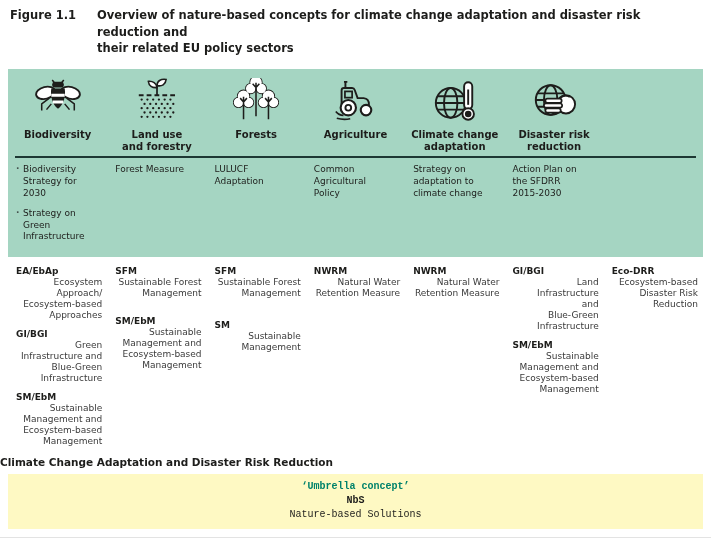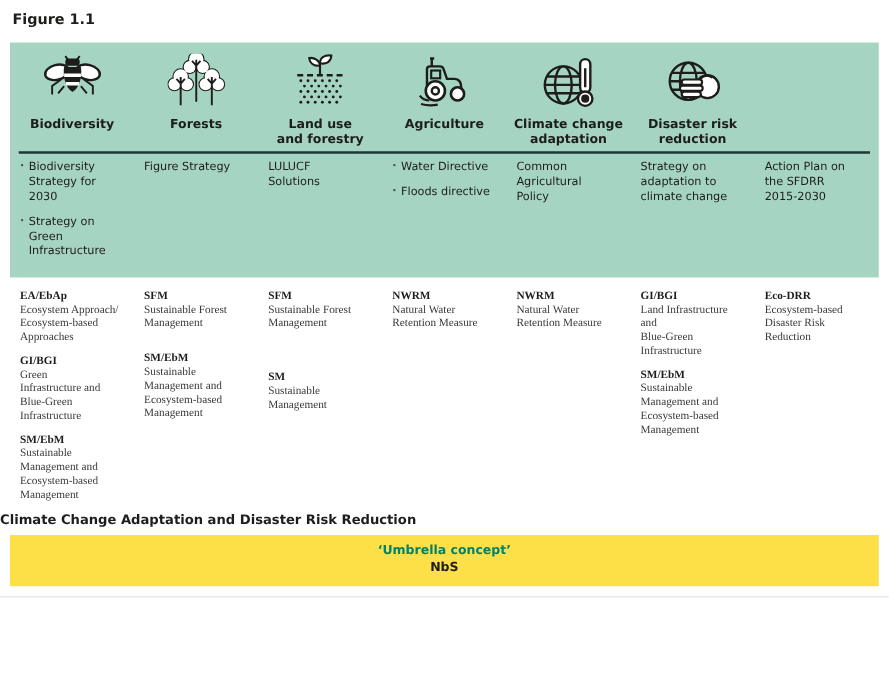--- a/index.html
+++ b/index.html
@@ -25,92 +25,59 @@
   .dark-rule { border-top:2px solid #1d3833; margin:3px 7px 0 7px; }
   .policies { padding:6px 0 6px 0; }
   .policy-cell { padding:0 6px 0 8px; font-size:9px; line-height:1.32; min-height:80px; }
   .policy { margin-bottom:8px; }
   .policy.bulleted { padding-left:7px; position:relative; }
   .policy.bulleted::before { content:"·"; position:absolute; left:0; top:-1px; font-weight:bold; color:#44524d; }
 
   
   .concepts { margin:0 8px; padding-top:9px; min-height:172px; }
   .concept-cell { padding:0 5px 0 8px; font-size:9px; line-height:1.22; }
-  .concept { margin-bottom:8px;font-family:Liberation Serif, serif; }
+  .concept { margin-bottom:8px; }
   .abbr { font-weight:bold; }
-  .cname { color:#3a3a3a; }
+  .cname { color:#3a3a3a;text-align:right; }
 
   
   .cca-heading { text-align:left; font-weight:bold; font-size:10.5px; margin:1px 0 6px 0; }
-  .umbrella { background:#fde047; margin:0 8px; text-align:center; padding:6px 0 7px 0; font-size:10px; line-height:1.42; }
+  .umbrella { background:#fef9c3; margin:0 8px; text-align:center; padding:6px 0 7px 0; font-size:10px; line-height:1.42;font-family:Liberation Mono, monospace; }
   .umbrella .quote { color:#00826b; font-weight:bold; }
   .umbrella .abbr2 { font-weight:bold; }
 
   
   .footer-rule { border-top:1px solid #e3e3e3; margin:8px 0 0 0; }
 
   svg { display:block; }
 </style>
 </head>
 <body>
 
 <div class="fig-header">
   <div class="fig-label">Figure 1.1</div>
+  <div class="fig-title pre">Overview of nature-based concepts for climate change adaptation and disaster risk reduction and
+their related EU policy sectors</div>
 </div>
 
 <div class="banner">
   <div class="grid7">
 
     <div class="icon-cell">
       <div class="icon-box">
         <svg width="46" height="46" viewBox="0 0 48 48">
           <path d="M21 6 L18 2 M27 6 L30 2 M15 21 L7 27 L7 34 M33 21 L41 27 L41 34 M17 27 L12 33 M31 27 L36 33" stroke="#1d1d1b" stroke-width="1.6" fill="none"></path>
           <ellipse cx="11" cy="15.5" rx="10" ry="6.2" transform="rotate(-14 11 15.5)" fill="#fff" stroke="#1d1d1b" stroke-width="2"></ellipse>
           <ellipse cx="37" cy="15.5" rx="10" ry="6.2" transform="rotate(14 37 15.5)" fill="#fff" stroke="#1d1d1b" stroke-width="2"></ellipse>
           <rect x="18" y="4" width="12" height="6" rx="2.5" fill="#1d1d1b"></rect>
           <path d="M17 11 h14 c1.2 7 -0.8 17 -7 21 c-6.2 -4 -8.2 -14 -7 -21 z" fill="#1d1d1b"></path>
           <path d="M17 18 h14 M18.5 25 h11" stroke="#fff" stroke-width="3" fill="none"></path>
         </svg>
       </div>
       <div class="col-label pre">Biodiversity</div>
-    </div>
-
-    <div class="icon-cell">
-      <div class="icon-box">
-        <svg width="46" height="46" viewBox="0 0 48 48">
-          <g stroke="#1d1d1b" stroke-width="1.8" fill="none">
-            <circle cx="24" cy="4.5" r="6"></circle>
-              <circle cx="18.5" cy="11" r="5"></circle>
-              <circle cx="29.5" cy="11" r="5"></circle>
-            <circle cx="11" cy="19" r="6"></circle>
-              <circle cx="5.8" cy="25.5" r="5"></circle>
-              <circle cx="16.2" cy="25.5" r="5"></circle>
-            <circle cx="37" cy="19" r="6"></circle>
-              <circle cx="31.8" cy="25.5" r="5"></circle>
-              <circle cx="42.2" cy="25.5" r="5"></circle>
-          </g>
-          <g fill="#fff">
-            <circle cx="24" cy="4.5" r="6"></circle>
-              <circle cx="18.5" cy="11" r="5"></circle>
-              <circle cx="29.5" cy="11" r="5"></circle>
-            <circle cx="11" cy="19" r="6"></circle>
-              <circle cx="5.8" cy="25.5" r="5"></circle>
-              <circle cx="16.2" cy="25.5" r="5"></circle>
-            <circle cx="37" cy="19" r="6"></circle>
-              <circle cx="31.8" cy="25.5" r="5"></circle>
-              <circle cx="42.2" cy="25.5" r="5"></circle>
-          </g>
-          <g stroke="#1d1d1b" stroke-width="1.6" fill="none">
-            <path d="M24 40 V5 M24 10 L20.5 6 M24 10 L27.5 6"></path>
-            <path d="M11 43 V19.5 M11 25 L7.5 21 M11 25 L14.5 21"></path>
-            <path d="M37 43 V19.5 M37 25 L33.5 21 M37 25 L40.5 21"></path>
-          </g>
-        </svg>
-      </div>
-      <div class="col-label pre">Forests</div>
     </div>
 
     <div class="icon-cell">
       <div class="icon-box">
         <svg width="46" height="46" viewBox="0 0 48 48">
           <path d="M24 18 C24 13 24 10 24 7" stroke="#1d1d1b" stroke-width="1.8" fill="none"></path>
           <path d="M24 10 C19 10.5 15.5 8 15 3.5 C19.5 3 23.5 5.5 24 10 Z" fill="#fff" stroke="#1d1d1b" stroke-width="1.7"></path>
           <path d="M24 8 C24 3 28 0.8 33.5 1.5 C33 7 29 9 24 8 Z" fill="#fff" stroke="#1d1d1b" stroke-width="1.7"></path>
           <path d="M5 18 H43" stroke="#1d1d1b" stroke-width="2" stroke-dasharray="5 3.2" fill="none"></path>
           <g fill="#1d1d1b">
@@ -144,20 +111,55 @@
               <circle cx="26" cy="40.5" r="1.2"></circle>
               <circle cx="32" cy="40.5" r="1.2"></circle>
               <circle cx="38" cy="40.5" r="1.2"></circle>
           </g>
         </svg>
       </div>
       <div class="col-label pre">Land use
 and forestry</div>
     </div>
 
+    <div class="icon-cell">
+      <div class="icon-box">
+        <svg width="46" height="46" viewBox="0 0 48 48">
+          <g stroke="#1d1d1b" stroke-width="1.8" fill="none">
+            <circle cx="24" cy="4.5" r="6"></circle>
+              <circle cx="18.5" cy="11" r="5"></circle>
+              <circle cx="29.5" cy="11" r="5"></circle>
+            <circle cx="11" cy="19" r="6"></circle>
+              <circle cx="5.8" cy="25.5" r="5"></circle>
+              <circle cx="16.2" cy="25.5" r="5"></circle>
+            <circle cx="37" cy="19" r="6"></circle>
+              <circle cx="31.8" cy="25.5" r="5"></circle>
+              <circle cx="42.2" cy="25.5" r="5"></circle>
+          </g>
+          <g fill="#fff">
+            <circle cx="24" cy="4.5" r="6"></circle>
+              <circle cx="18.5" cy="11" r="5"></circle>
+              <circle cx="29.5" cy="11" r="5"></circle>
+            <circle cx="11" cy="19" r="6"></circle>
+              <circle cx="5.8" cy="25.5" r="5"></circle>
+              <circle cx="16.2" cy="25.5" r="5"></circle>
+            <circle cx="37" cy="19" r="6"></circle>
+              <circle cx="31.8" cy="25.5" r="5"></circle>
+              <circle cx="42.2" cy="25.5" r="5"></circle>
+          </g>
+          <g stroke="#1d1d1b" stroke-width="1.6" fill="none">
+            <path d="M24 40 V5 M24 10 L20.5 6 M24 10 L27.5 6"></path>
+            <path d="M11 43 V19.5 M11 25 L7.5 21 M11 25 L14.5 21"></path>
+            <path d="M37 43 V19.5 M37 25 L33.5 21 M37 25 L40.5 21"></path>
+          </g>
+        </svg>
+      </div>
+      <div class="col-label pre">Forests</div>
+    </div>
+
 
     <div class="icon-cell">
       <div class="icon-box">
         <svg width="46" height="46" viewBox="0 0 48 48">
           <g stroke="#1d1d1b" stroke-width="2" fill="none">
             <path d="M14 11 V4 M12.5 4 h3.5"></path>
             <path d="M10 27 V13 q0 -2.5 2.5 -2.5 h8.5 q2 0 2.7 2 l3 8.5 h6.3 q5.5 0.5 5.5 6.5 v4 h-3"></path>
             <rect x="13.5" y="14" width="7.5" height="6.5" stroke-width="1.8"></rect>
             <path d="M4 35 q3 4 8 4 M5 42 q7 2 14 0.5" stroke-width="1.8"></path>
           </g>
@@ -212,29 +214,25 @@
   <div class="grid7 policies">
     <div class="policy-cell">
       <div class="policy bulleted pre">Biodiversity
 Strategy for
 2030</div>
       <div class="policy bulleted pre">Strategy on
 Green
 Infrastructure</div>
     </div>
     <div class="policy-cell">
-      <div class="policy pre">Figure Strategy</div>
+      <div class="policy pre">Forest Measure</div>
     </div>
     <div class="policy-cell">
       <div class="policy pre">LULUCF
-Solutions</div>
-    </div>
-    <div class="policy-cell">
-      <div class="policy bulleted pre">Water Directive</div>
-      <div class="policy bulleted pre">Floods directive</div>
+Adaptation</div>
     </div>
     <div class="policy-cell">
       <div class="policy pre">Common
 Agricultural
 Policy</div>
     </div>
     <div class="policy-cell">
       <div class="policy pre">Strategy on
 adaptation to
 climate change</div>
@@ -283,21 +281,21 @@
 Ecosystem-based
 Management</div>
     </div>
   </div>
   <div class="concept-cell">
     <div class="concept">
       <div class="abbr">SFM</div>
       <div class="cname pre">Sustainable Forest
 Management</div>
     </div>
-    <div class="concept" style="margin-top:32px;">
+    <div class="concept" style="margin-top:21px;">
       <div class="abbr">SM</div>
       <div class="cname pre">Sustainable
 Management</div>
     </div>
   </div>
   <div class="concept-cell">
     <div class="concept">
       <div class="abbr">NWRM</div>
       <div class="cname pre">Natural Water
 Retention Measure</div>
@@ -333,15 +331,16 @@
 Disaster Risk
 Reduction</div>
     </div>
   </div>
 </div>
 
 <div class="cca-heading">Climate Change Adaptation and Disaster Risk Reduction</div>
 <div class="umbrella">
   <div class="quote">‘Umbrella concept’</div>
   <div class="abbr2">NbS</div>
+  <div>Nature-based Solutions</div>
 </div>
 
 <div class="footer-rule"></div>
 
 </body></html>

